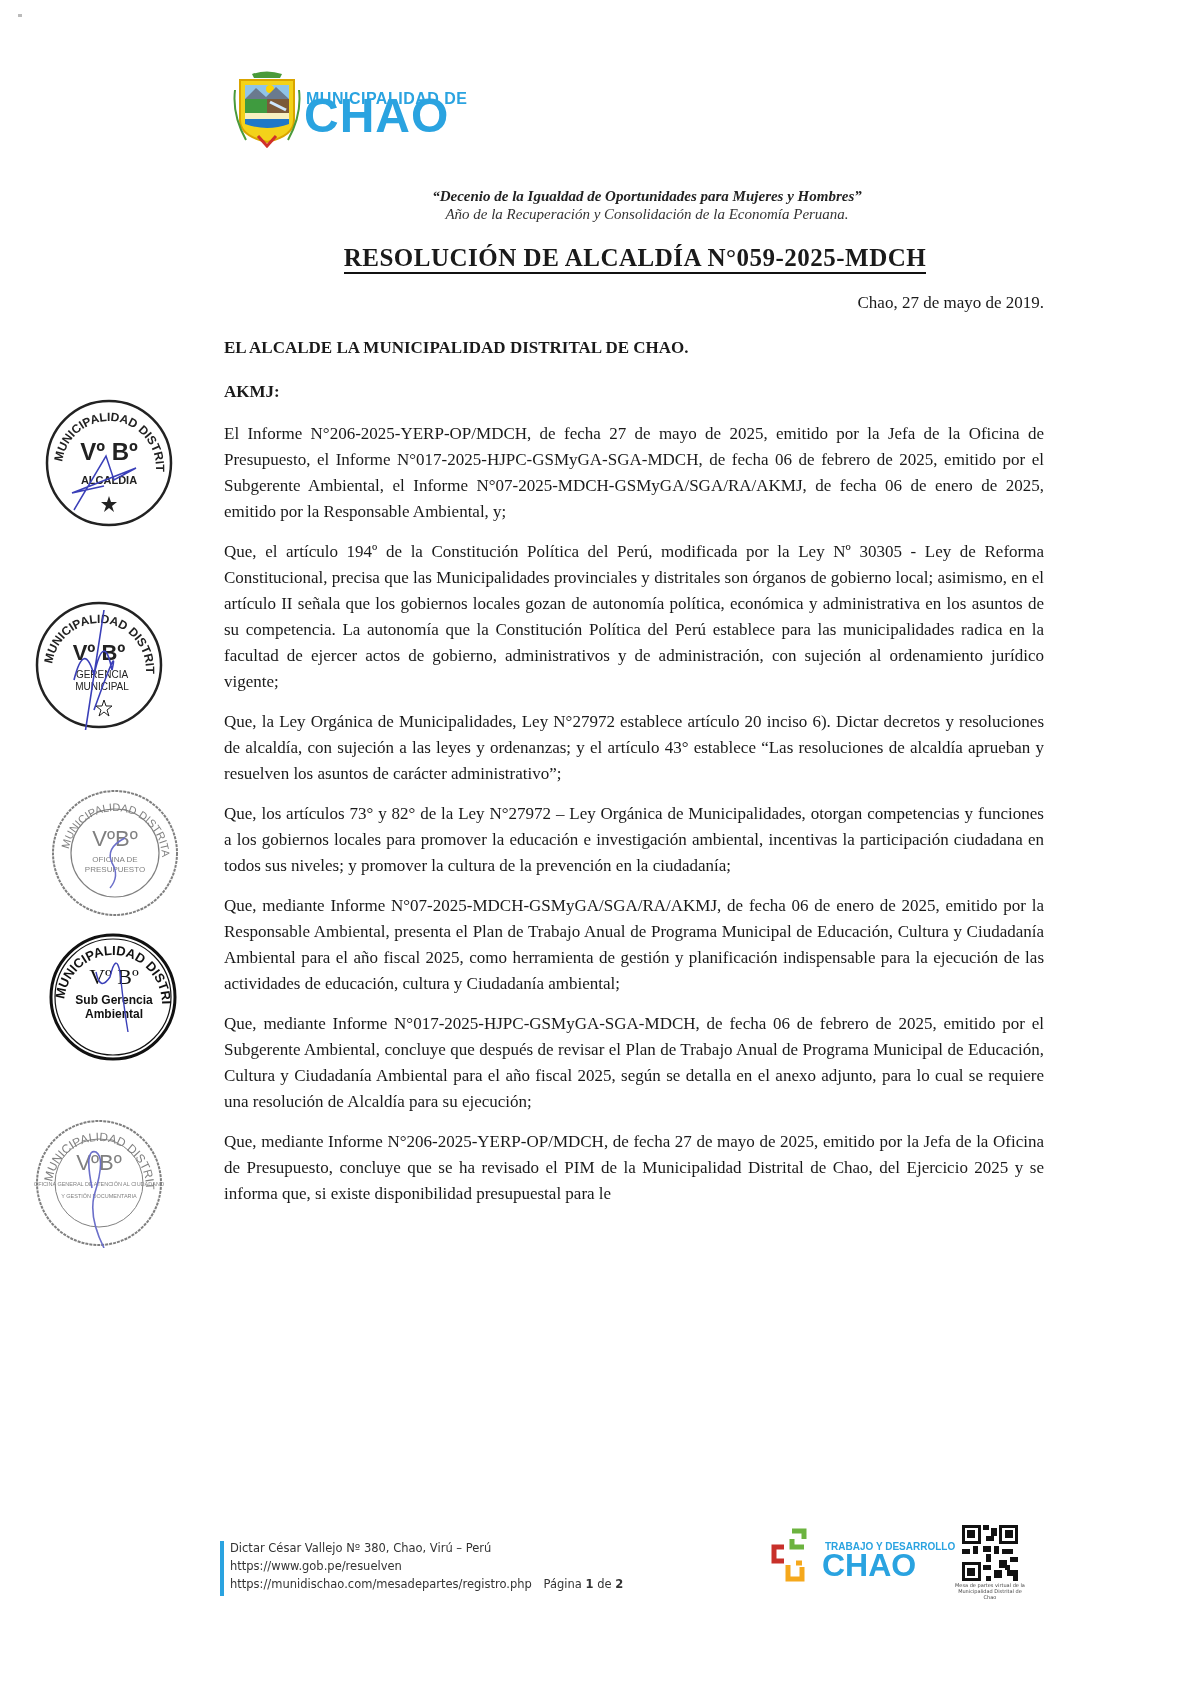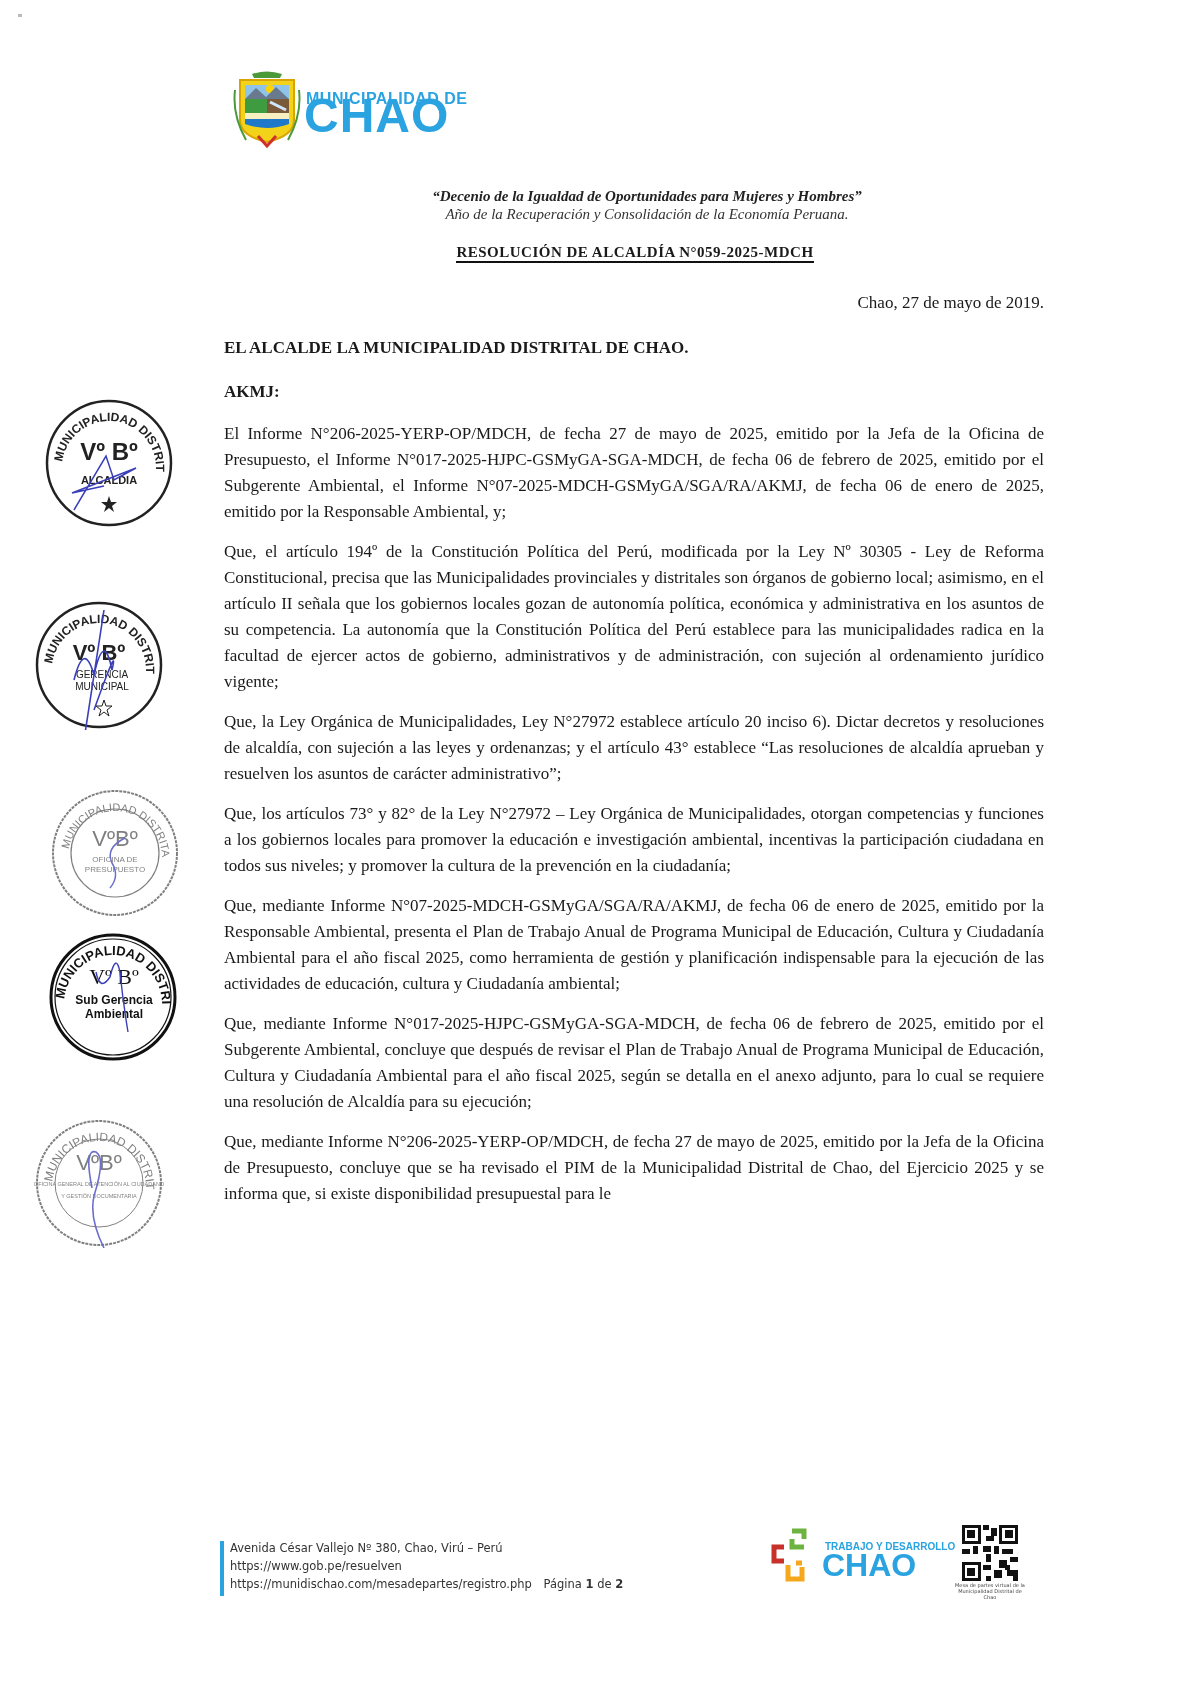--- a/index.html
+++ b/index.html
@@ -7,21 +7,21 @@
 
   .logo { position: absolute; left: 232px; top: 70px; width: 260px; height: 80px; }
   .crest { position: absolute; left: 0; top: 0; width: 70px; height: 78px; }
   .logo-text-top { position: absolute; left: 74px; top: 20px; font-family: "Liberation Sans", sans-serif; font-weight: bold; font-size: 16px; color: #2aa3e0; letter-spacing: 0.5px; white-space: nowrap; }
   .logo-text-main { position: absolute; left: 72px; top: 22px; font-family: "Liberation Sans", sans-serif; font-weight: bold; font-size: 48px; color: #2aa3e0; letter-spacing: 1px; line-height: 1; }
 
   .motto { position: absolute; left: 0; width: 1194px; text-align: center; font-style: italic; font-size: 15px; color: #222; }
   .motto.m1 { top: 188px; font-weight: bold; left: 50px; }
   .motto.m2 { top: 206px; color: #333; left: 50px; }
 
-  .title { position: absolute; top: 244px; left: 0; width: 1194px; text-align: center; font-family: "Liberation Serif", serif; font-weight: bold; font-size: 15px; letter-spacing: 0.5px; padding-left: 76px; box-sizing: border-box; }
+  .title { position: absolute; top: 244px; left: 0; width: 1194px; text-align: center; font-family: "Liberation Serif", serif; font-weight: bold; font-size: 25px; letter-spacing: 0.5px; padding-left: 76px; box-sizing: border-box; }
   .title span { border-bottom: 2px solid #111; padding-bottom: 1px; }
 
   .date { position: absolute; top: 293px; right: 150px; font-size: 17px; }
 
   .content { position: absolute; left: 224px; width: 820px; top: 335px; font-size: 17px; line-height: 26px; }
   .content .heading { font-weight: bold; margin: 0 0 16px 0; }
   .content p { margin: 0 0 14px 0; text-align: justify; }
   .content .h-visto { margin-top: 18px; margin-bottom: 16px; }
   .content .h-consid { margin-top: 2px; margin-bottom: 14px; }
 
@@ -156,21 +156,21 @@
     <text font-family="Liberation Sans, sans-serif" font-size="12" fill="#555"><textPath href="#arc5" startOffset="4%">MUNICIPALIDAD DISTRITAL DE CHAO</textPath></text>
     <text x="65" y="52" text-anchor="middle" font-family="Liberation Sans, sans-serif" font-size="22" fill="#555">VºBº</text>
     <text x="65" y="68" text-anchor="middle" font-family="Liberation Sans, sans-serif" font-size="5.5" fill="#555">OFICINA GENERAL DE ATENCIÓN AL CIUDADANO</text>
     <text x="65" y="80" text-anchor="middle" font-family="Liberation Sans, sans-serif" font-size="5.5" fill="#555">Y GESTIÓN DOCUMENTARIA</text>
     <path d="M58 70 Q50 30 62 34 Q72 40 60 78 Q55 100 70 130" stroke="#3a3fb8" stroke-width="1.6" fill="none"></path>
   </svg>
 </div>
 
 <div class="footer-bar"></div>
 <div class="footer-text">
-  <div>Avenida César Vallejo Nº 380, Chao, Virú – Perú</div>
+  <div>Dictar César Vallejo Nº 380, Chao, Virú – Perú</div>
   <div>https://www.gob.pe/resuelven</div>
   <div>
     <span>https://munidischao.com/mesadepartes/registro.php</span>
     <span class="page"><span>Página</span> <b>1</b> <span>de</span> <b>2</b></span>
   </div>
 </div>
 
 <div class="footer-logo">
   <svg width="52" height="60" viewBox="0 0 52 60">
     <path d="M22 4 L34 4 L34 12 M34 20 L22 20 L22 12" stroke="#6cb33f" stroke-width="5" fill="none"></path>

